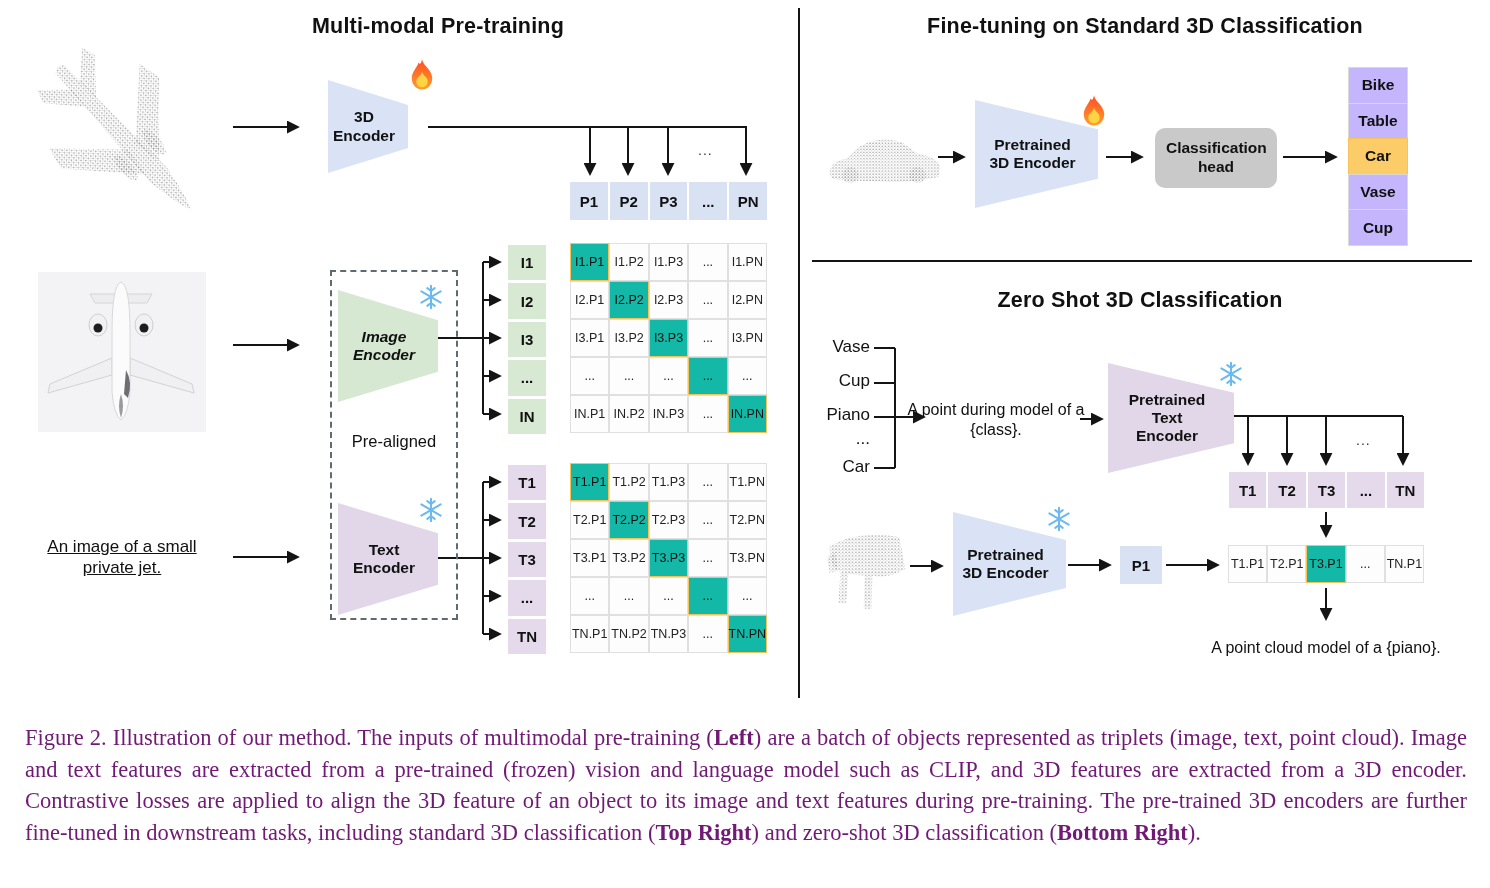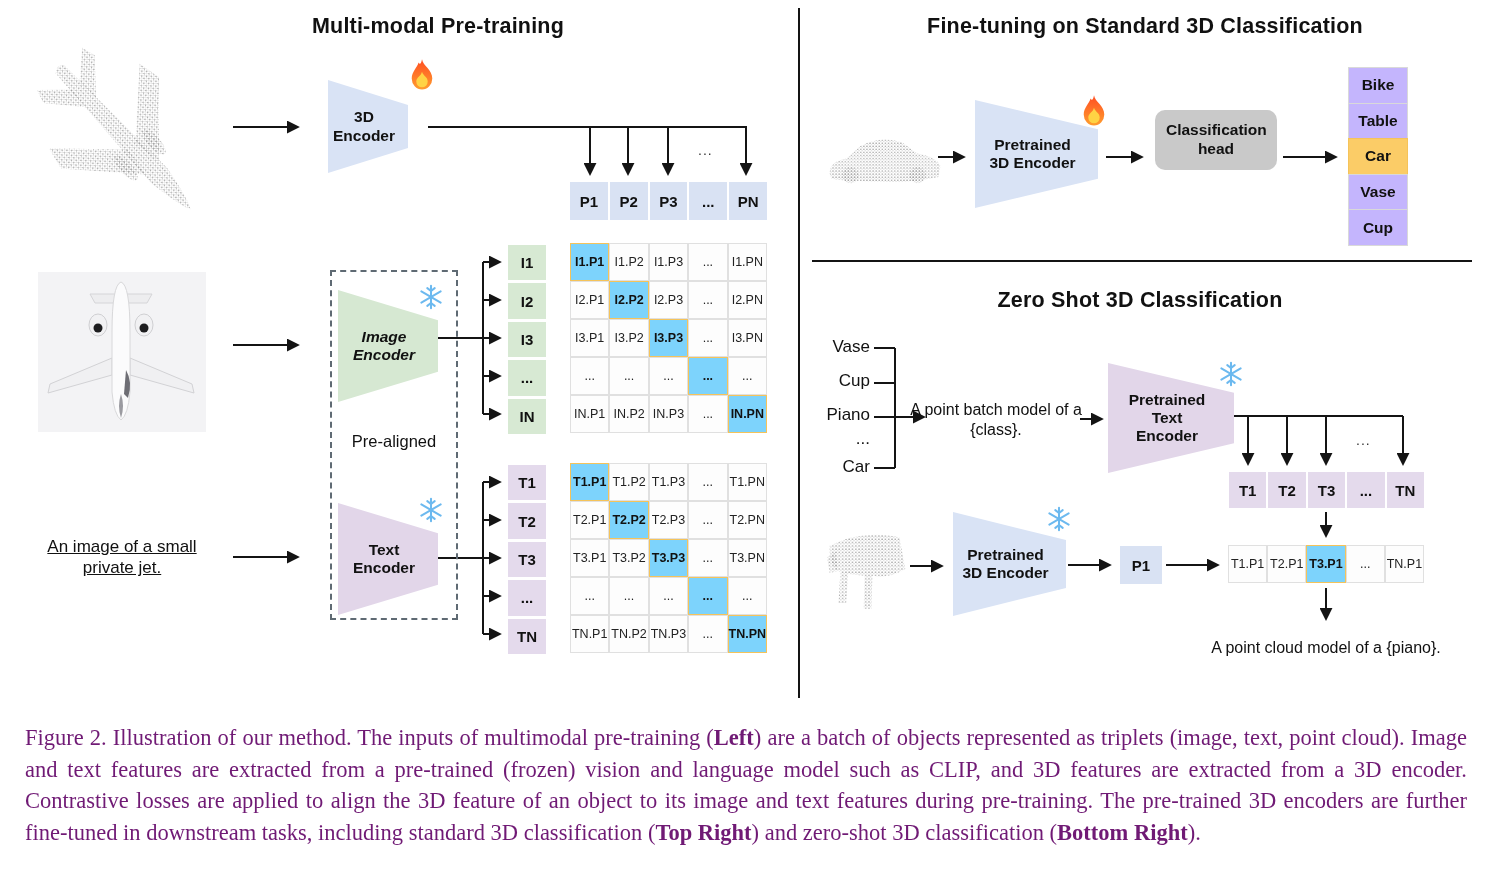--- a/index.html
+++ b/index.html
@@ -18,21 +18,21 @@
   .lblgrid{display:grid;gap:2px;}
   .lblgrid .cell{display:flex;align-items:center;justify-content:center;
                  font-weight:bold;font-size:15px;}
   .cell.blue{background:#d9e2f3;}
   .cell.green{background:#d7e9d3;}
   .cell.purple{background:#e4daec;}
   
   .matrix{display:grid;background:#fff;}
   .matrix .mcell{display:flex;align-items:center;justify-content:center;
                  border:1px solid #e0e0e0;font-size:12.5px;color:#222;background:#fdfdfd;}
-  .matrix .mcell.hl{background:#7dd3fc;border-color:#f5c35a;font-weight:bold;color:#111;}
+  .matrix .mcell.hl{background:#14b8a6;border-color:#f5c35a;font-weight:normal;color:#111;}
   
   .flist{display:grid;grid-template-rows:repeat(5,1fr);}
   .flist .fcell{display:flex;align-items:center;justify-content:center;
                 border:1px solid #d9d9d9;background:#c4b5fd;font-size:15.5px;margin-top:-1px;font-weight:bold;}
   .flist .fcell.hl{background:#fbcc67;border-color:#f5c35a;font-weight:bold;}
   .roundbox{background:#c9c9c9;border-radius:10px;display:flex;align-items:center;
             justify-content:center;text-align:center;font-weight:bold;font-size:15.5px;line-height:1.2;}
   .dots-label{font-size:14px;color:#333;letter-spacing:1px;}
   .prompt{font-size:16px;text-align:center;line-height:1.25;}
   .zs-class{position:absolute;width:100%;text-align:right;font-size:17px;}
@@ -280,21 +280,21 @@
   </svg>
 
   <div class="abs trap blue" style="left:975px;top:100px;width:123px;height:108px;">
     <span style="display:inline-block;width:92px;">Pretrained 3D Encoder</span>
   </div>
   <svg class="abs" style="left:1080px;top:94px" width="28" height="32" viewBox="0 0 24 28">
     <path d="M12 1 C13 7 21 10 21 18 A9 9.5 0 1 1 3 18 C3 12 8 8 9 4 C10.3 6.5 11.5 4 12 1 Z" fill="url(#fg)"></path>
     <path d="M12 12 C13 15.5 17 16.5 17 20.5 A5 5.2 0 1 1 7 20.5 C7 17 11 16 12 12 Z" fill="#ffd344"></path>
   </svg>
 
-  <div class="abs roundbox" style="left:1155px;top:110px;width:122px;height:60px;">
+  <div class="abs roundbox" style="left:1155px;top:128px;width:122px;height:60px;">
     <span style="display:inline-block;width:100px;">Classification head</span>
   </div>
 
   <div id="ft-classes" class="abs flist" style="left:1348px;top:68px;width:60px;height:178px;">
       <div class="fcell">Bike</div>
       <div class="fcell">Table</div>
       <div class="fcell hl">Car</div>
       <div class="fcell">Vase</div>
       <div class="fcell">Cup</div>
     </div>
@@ -302,21 +302,21 @@
   <div class="abs sec-title" style="left:950px;top:288px;width:380px;">Zero Shot 3D Classification</div>
 
   <div id="zs-classes" class="abs" style="left:790px;top:0;width:80px;height:500px;">
       <div class="zs-class" style="top: 337px;">Vase</div>
       <div class="zs-class" style="top: 371px;">Cup</div>
       <div class="zs-class" style="top: 405px;">Piano</div>
       <div class="zs-class" style="top: 429px;">...</div>
       <div class="zs-class" style="top: 457px;">Car</div>
     </div>
 
-  <div class="abs prompt" style="left:905px;top:400px;width:182px;">A point batch model of a {class}.</div>
+  <div class="abs prompt" style="left:905px;top:400px;width:182px;">A point during model of a {class}.</div>
 
   <div class="abs trap purple" style="left:1108px;top:363px;width:126px;height:110px;">
     <span style="display:inline-block;width:96px;">Pretrained Text Encoder</span>
   </div>
   <svg class="abs" style="left:1218px;top:361px" width="26" height="26" viewBox="0 0 28 28">
     <g stroke="#6cb9ef" stroke-width="2.2" stroke-linecap="round" fill="none">
       <path d="M14 2 V26"></path>
         <path d="M3.6 8 L24.4 20"></path>
         <path d="M24.4 8 L3.6 20"></path>
       <path d="M10 4.5 L14 7.5 L18 4.5"></path>

